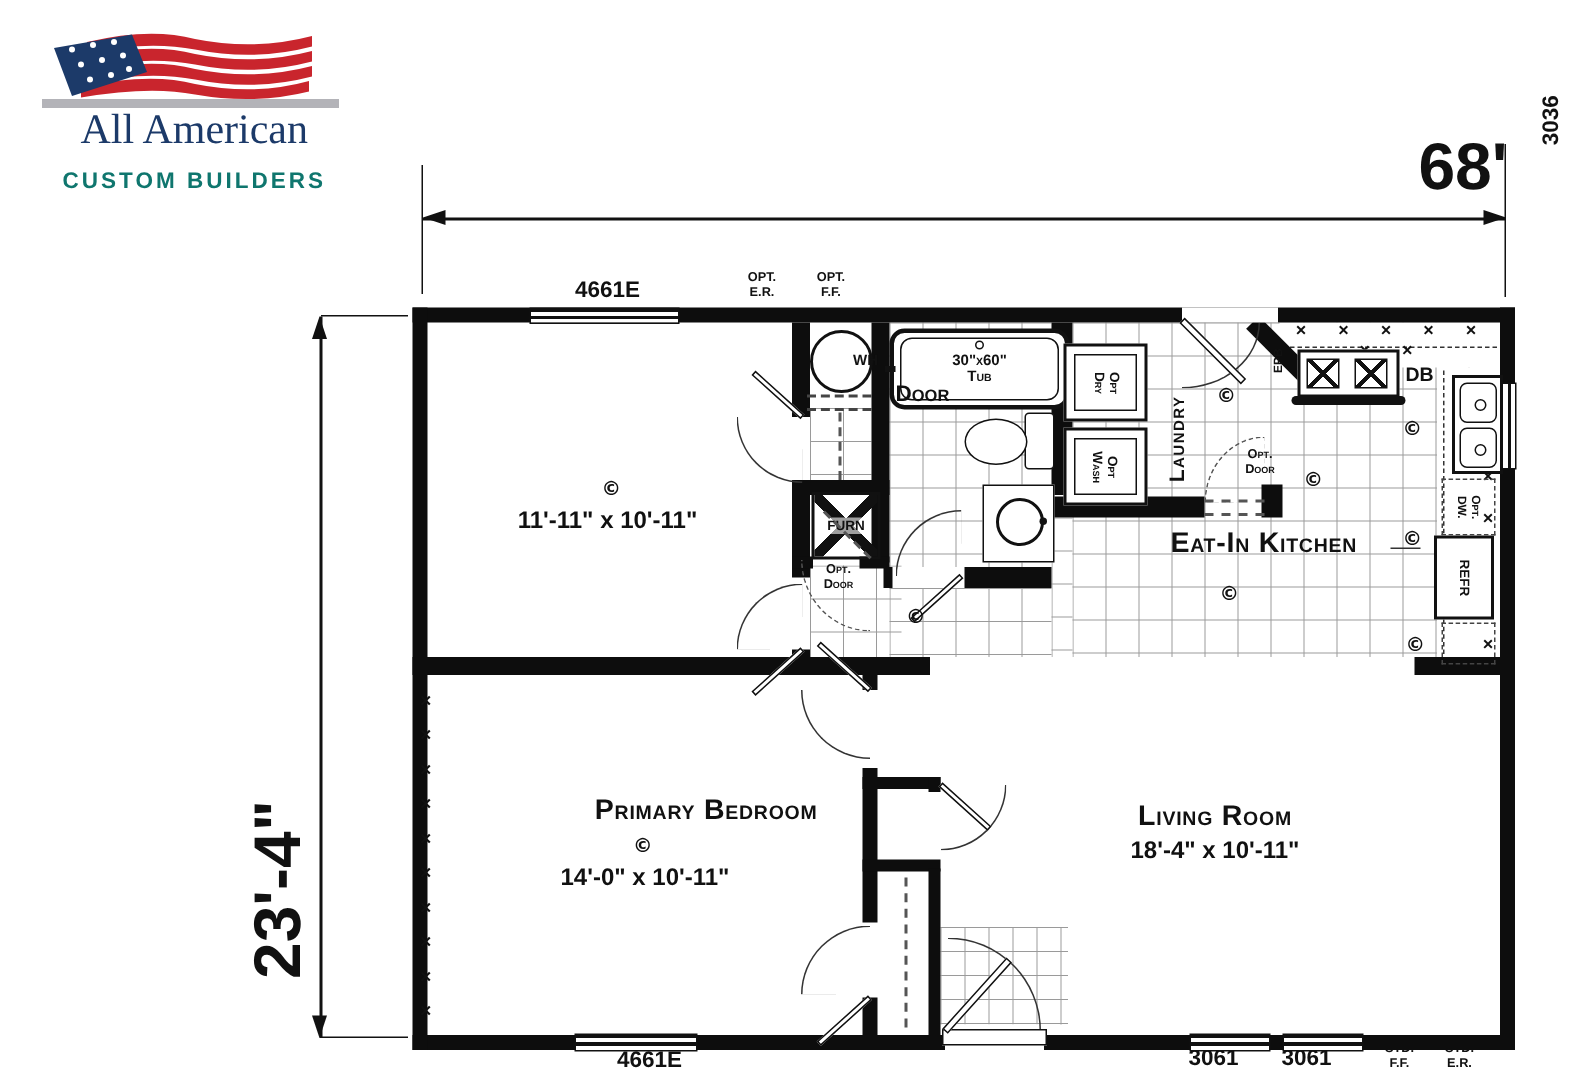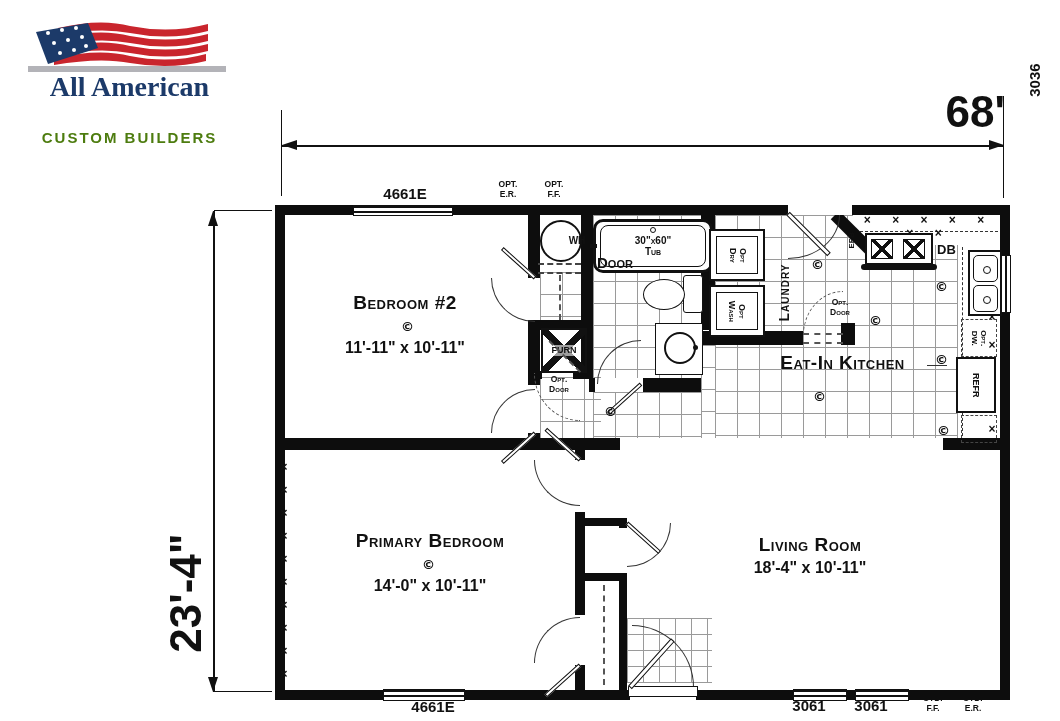--- a/index.html
+++ b/index.html
@@ -69,22 +69,22 @@
           <circle cx="24" cy="23" r="2"></circle>
             <circle cx="38" cy="20" r="2"></circle>
             <circle cx="52" cy="17" r="2"></circle>
           <circle cx="30" cy="33" r="2"></circle>
             <circle cx="44" cy="30" r="2"></circle>
             <circle cx="56" cy="26" r="2"></circle>
         </g>
       </g>
     </svg>
     <div class="abs" style="left:6px;top:48px;width:198px;height:6px;background:#b3b3b8;"></div>
-    <div class="lbl ctr" style="left:0;top:54px;width:215px;font-family:'Liberation Serif',serif;font-weight:bold;font-size:28px;color:#1c3a69;text-align:center;">All American</div>
-    <div class="lbl ctr" style="left:0;top:112px;width:215px;font-weight:bold;font-size:15px;letter-spacing:2px;color:#4d7c0f;">CUSTOM BUILDERS</div>
+    <div class="lbl ctr" style="left:0;top:54px;width:215px;font-family:'Liberation Serif',serif;font-weight:normal;font-size:28px;color:#1c3a69;text-align:center;">All American</div>
+    <div class="lbl ctr" style="left:0;top:95px;width:215px;font-weight:bold;font-size:15px;letter-spacing:2px;color:#0f766e;">CUSTOM BUILDERS</div>
   </div>
 
   <div class="lbl dimtxt" style="left:905px;top:88px;width:100px;text-align:right;">68'</div>
   <div class="dline" style="left:282px;top:145px;width:722px;height:1.6px;"></div>
   <div class="arr" style="left:282px;top:140px;border-right:15px solid #111;border-top:5.5px solid transparent;border-bottom:5.5px solid transparent;"></div>
   <div class="arr" style="left:989px;top:140px;border-left:15px solid #111;border-top:5.5px solid transparent;border-bottom:5.5px solid transparent;"></div>
   <div class="dline" style="left:281px;top:110px;width:1.4px;height:86px;"></div>
   <div class="dline" style="left:1003px;top:96px;width:1.4px;height:102px;"></div>
 
   <div class="lbl dimtxt ctr" style="left:110px;top:570px;width:150px;height:46px;transform:rotate(-90deg);">23'-4"</div>
@@ -162,21 +162,20 @@
       <div class="w" style="left:344px;top:313px;width:8px;height:10px;"></div>
       <div class="w" style="left:344px;top:374px;width:8px;height:111px;"></div>
     </div>
 
     <div class="win" style="left:78px;top:0;width:100px;height:11px;"></div>
     <div class="win" style="left:108px;top:484px;width:82px;height:12px;"></div>
     <div class="win" style="left:518px;top:484px;width:54px;height:12px;"></div>
     <div class="win" style="left:580px;top:484px;width:54px;height:12px;"></div>
     <div class="winv" style="left:724px;top:50px;width:12px;height:58px;"></div>
 
-    <div class="lbl room-name sc ctr" style="left:30px;top:88px;width:200px;">Bedroom #2</div>
     <span class="cs" style="left:126px;top:114px;">©</span>
     <div class="lbl room-size ctr" style="left:30px;top:134px;width:200px;">11'-11" x 10'-11"</div>
 
     <div class="arc" style="left:216px;top:73px;width:44px;height:44px;border-top:none;border-right:none;border-bottom-left-radius:100% 100%;"></div>
     <div class="leaf" style="left:216px;top:71px;width:44px;height:4px;transform-origin:right center;transform:rotate(42deg);"></div>
 
     <div class="abs" style="left:284px;top:70px;width:2px;height:45px;border-left:2px dashed #555;"></div>
 
     <div class="arc" style="left:216px;top:184px;width:44px;height:44px;border-bottom:none;border-right:none;border-top-left-radius:100% 100%;"></div>
     <div class="leaf" style="left:216px;top:226px;width:44px;height:4px;transform-origin:right center;transform:rotate(-42deg);"></div>
@@ -288,21 +287,21 @@
     <div class="lbl wallmarks" style="left:5px;top:250px;width:18px;">×
 ×
 ×
 ×
 ×
 ×
 ×
 ×
 ×
 ×</div>
-    <div class="lbl room-name sc ctr" style="left:40px;top:326px;width:230px;">Primary Bedroom</div>
+    <div class="lbl room-name sc ctr" style="left:40px;top:326px;width:230px;text-align:right;">Primary Bedroom</div>
     <span class="cs" style="left:147px;top:352px;">©</span>
     <div class="lbl room-size ctr" style="left:55px;top:372px;width:200px;">14'-0" x 10'-11"</div>
 
     <div class="arc" style="left:259px;top:255px;width:46px;height:46px;border-top:none;border-right:none;border-bottom-left-radius:100% 100%;"></div>
     <div class="leaf" style="left:259px;top:253px;width:46px;height:4px;transform-origin:right center;transform:rotate(42deg);"></div>
     <div class="arc" style="left:259px;top:412px;width:46px;height:46px;border-bottom:none;border-right:none;border-top-left-radius:100% 100%;"></div>
     <div class="leaf" style="left:259px;top:458px;width:46px;height:4px;transform-origin:right center;transform:rotate(-42deg);"></div>
 
     <div class="arc" style="left:352px;top:318px;width:44px;height:44px;border-top:none;border-left:none;border-bottom-right-radius:100% 100%;"></div>
     <div class="leaf" style="left:352px;top:316px;width:44px;height:4px;transform-origin:left center;transform:rotate(42deg);"></div>

